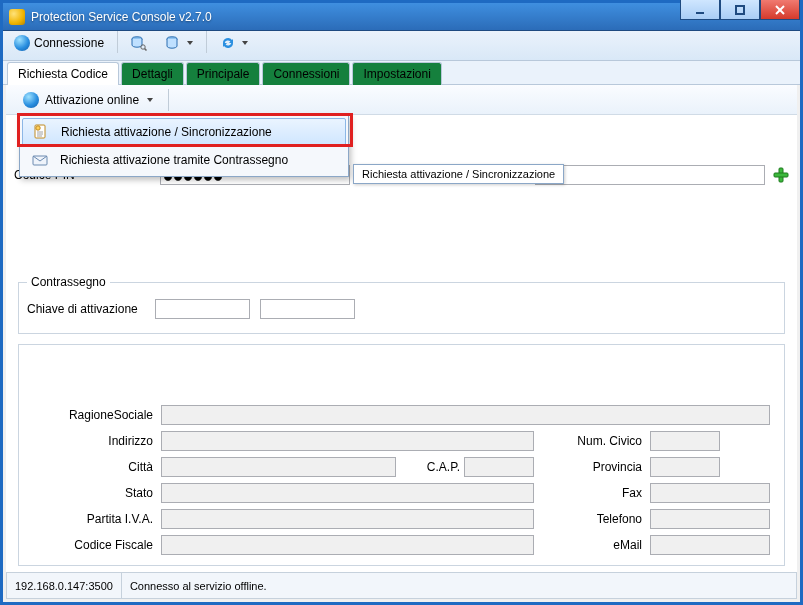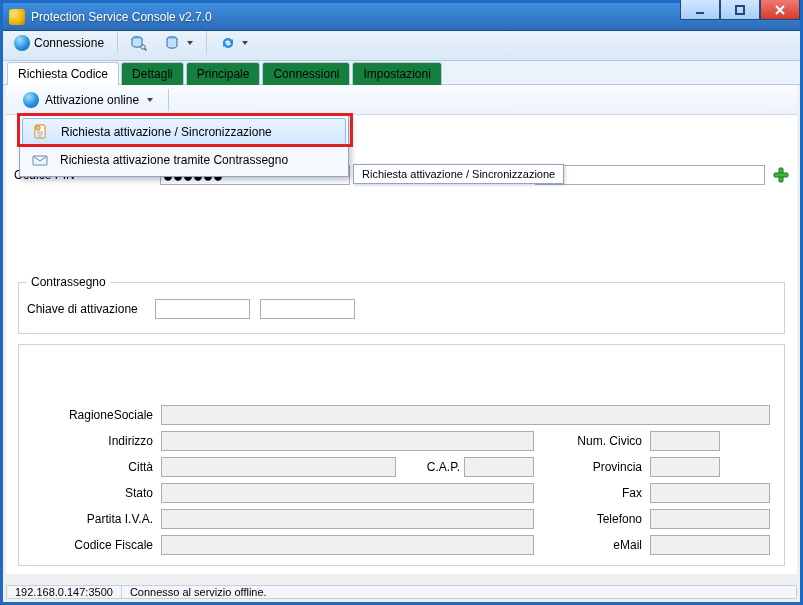--- a/index.html
+++ b/index.html
@@ -65,21 +65,21 @@
   .mask { font-family: monospace; letter-spacing: 2px; }
 
   fieldset.contr { margin:18px 4px 10px; border:1px solid #cbd5e0; padding:10px 8px 8px; }
   fieldset.contr legend { padding:0 4px; }
   .box { border:1px solid #cbd5e0; margin:6px 4px; padding:12px 14px 10px; }
   .grid2 { display:grid; grid-template-columns: 120px 1fr 100px 120px; gap:6px 8px; align-items:center;margin-top:48px; }
   .grid2 .lab2 { text-align:right; }
   .full { grid-column: 2 / 5; }
 
   .plus { width:16px; height:16px; }
-  .statusbar { position:absolute; left:3px; right:3px; bottom:3px; height:14px;
+  .statusbar { position:absolute; left:3px; right:3px; bottom:3px; height:27px;
     border:1px solid #c6d1dc; background:#f2f6fb; display:flex; align-items:center; font-size:11px;}
   .sb-cell { padding:0 8px; border-right:1px solid #c6d1dc; height:100%; display:flex; align-items:center;}
   .dd-arrow { display:inline-block; width:0; height:0; border-left:3px solid transparent;
     border-right:3px solid transparent; border-top:4px solid #444; margin-left:2px;}
 </style>
 </head>
 <body>
 
 <div id="app">
 

